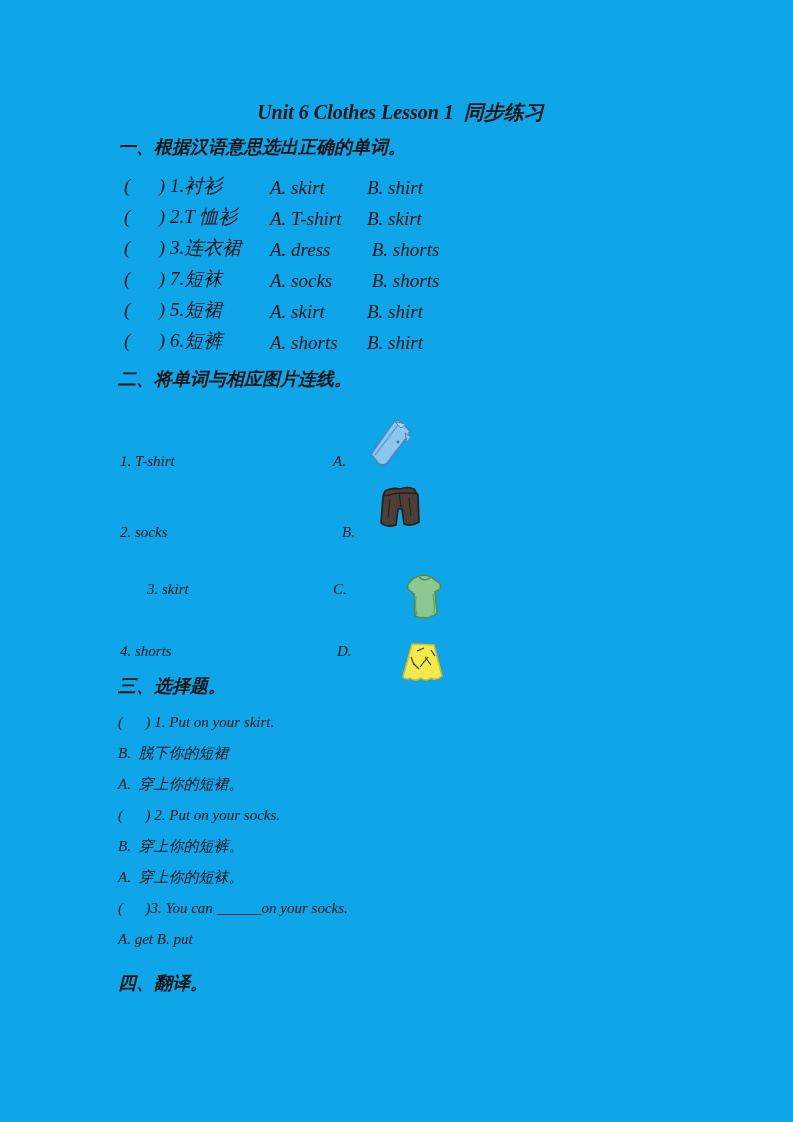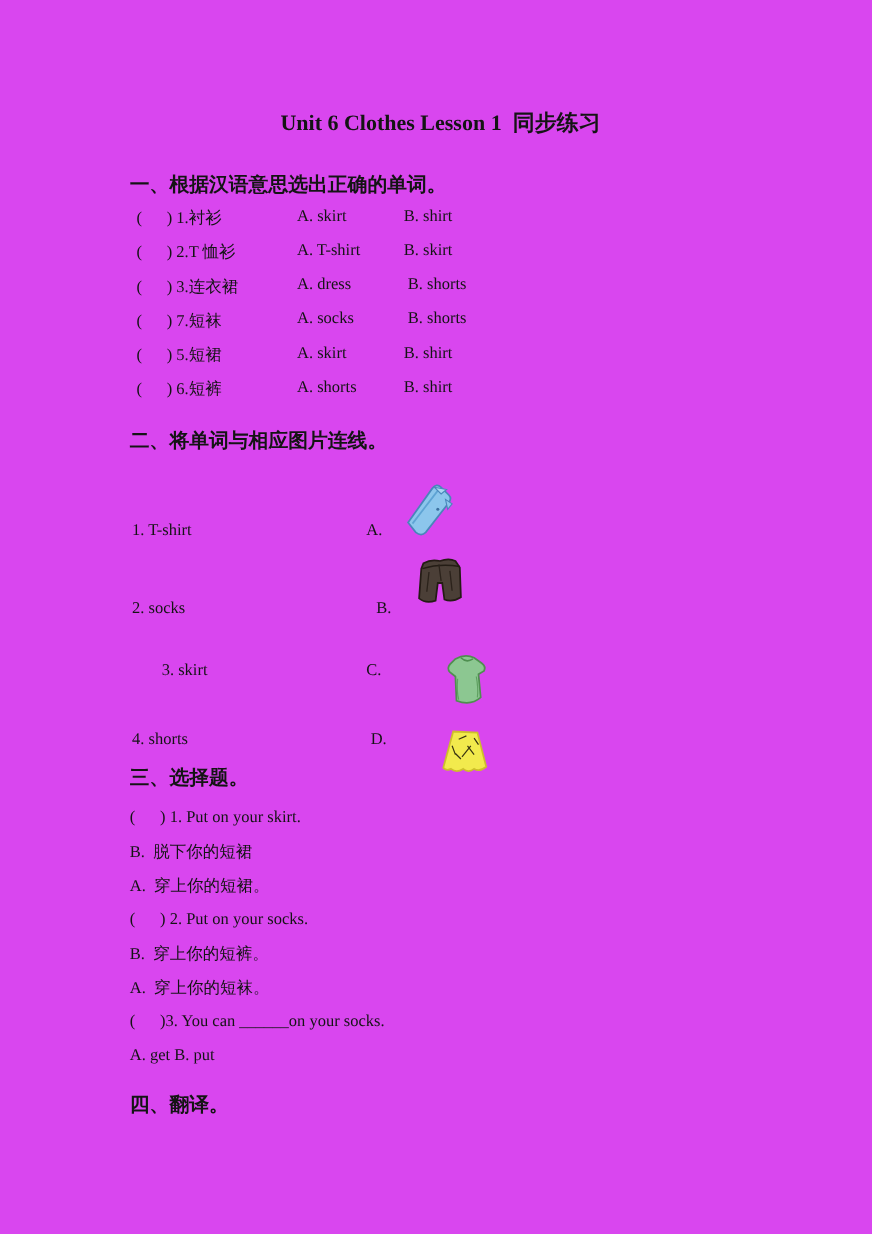--- a/index.html
+++ b/index.html
@@ -1,50 +1,51 @@
 <!DOCTYPE html>
 <html><head>
 <meta charset="utf-8">
 <style>
   html,body { margin:0; padding:0; background:#ffffff; }
   .page {
     position:relative;
     width:793px; height:1122px;
     margin:0 auto;
-    background:#d946ef;
+    background:#0ea5e9;
     font-family:"Liberation Serif","DejaVu Serif",serif;
     color:#141414;
     overflow:hidden;
+    font-style:italic;
   }
   .content { padding:100px 110px 0 118px; }
 
   .title {
     text-align:center;
     font-weight:bold;
     font-size:20px;
     line-height:24px;
     white-space:pre;
     margin:0;
   }
 
   .sec-heading {
     font-family:"Liberation Sans","DejaVu Sans",sans-serif;
     font-weight:bold;
     font-size:18px;
     line-height:22px;
     margin:0;
     white-space:pre;
   }
-  .h1 { margin-top:33px; }
+  .h1 { margin-top:12px; }
   .h2 { margin-top:14px; }
   .h3 { margin-top:10px; }
   .h4 { margin-top:17px; }
 
   .s1-list { margin-top:10px; }
-  .s1-row { display:flex; align-items:flex-start; height:31px; padding-left:6px; font-size:15px; }
+  .s1-row { display:flex; align-items:flex-end; height:31px; padding-left:6px; font-size:19px; }
   .s1-row span { white-space:pre; }
   .s1-q { width:146px; }
   .s1-a { width:97px; }
 
   .s2-area { position:relative; height:275px; font-size:15px; }
   .s2-word, .s2-letter { position:absolute; white-space:pre; line-height:18px; }
   .s2-img { position:absolute; }
 
   .s3-list { margin-top:10px; }
   .s3-line { height:31px; display:flex; align-items:center; font-size:15px; white-space:pre; }

